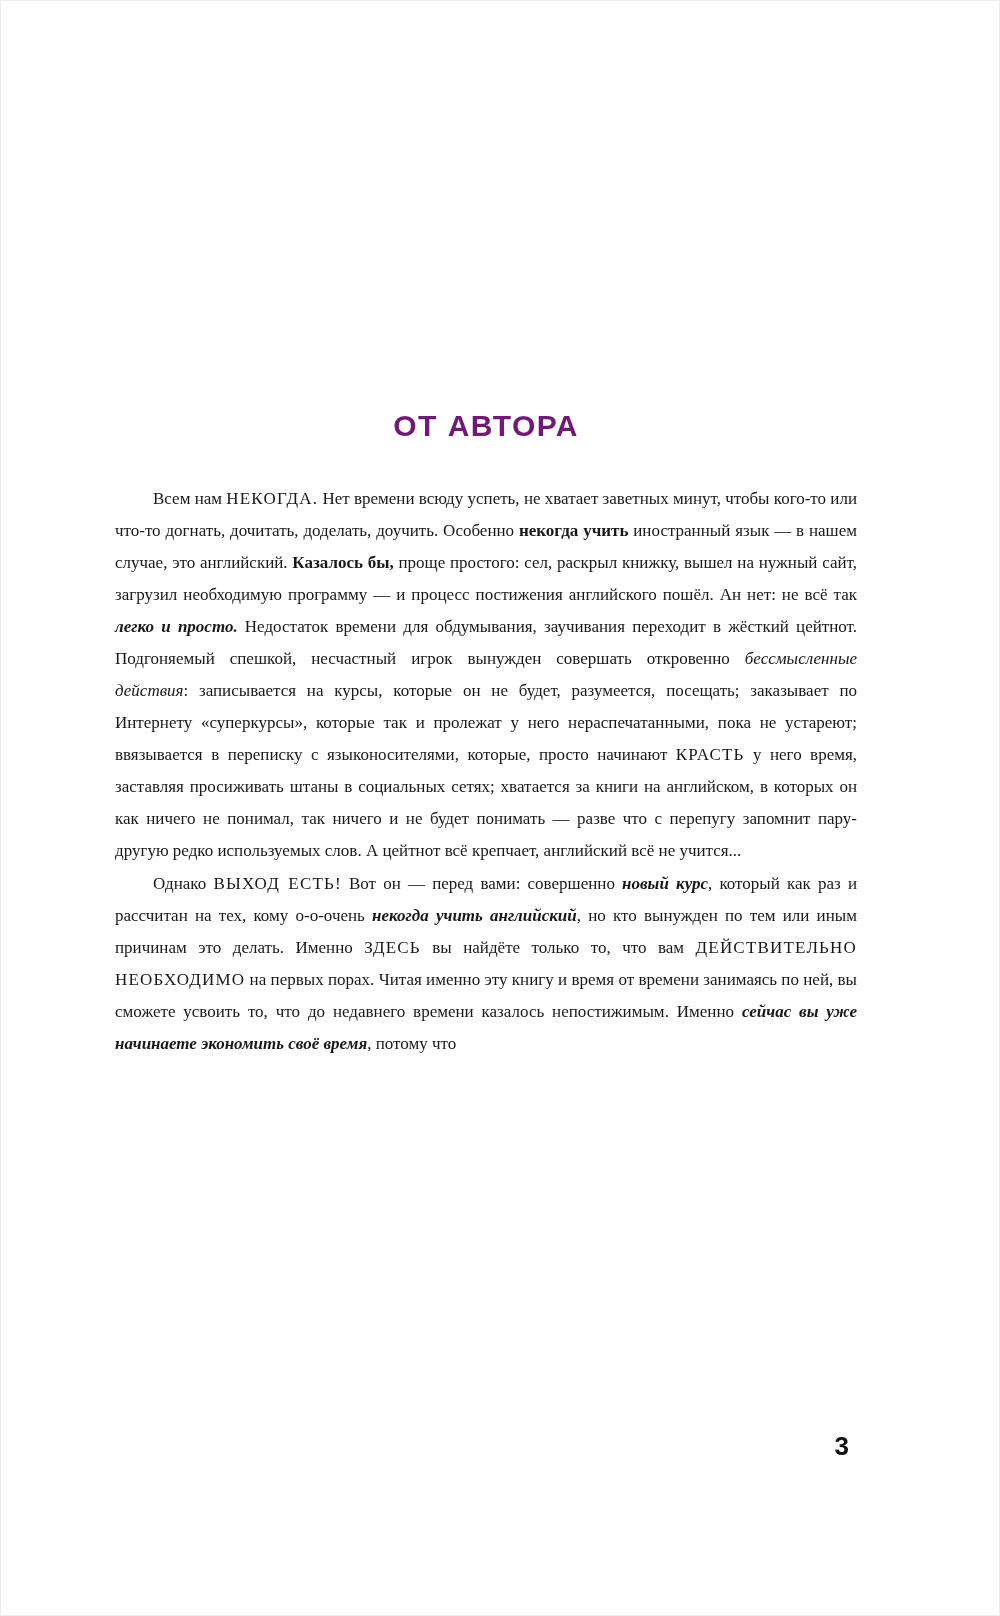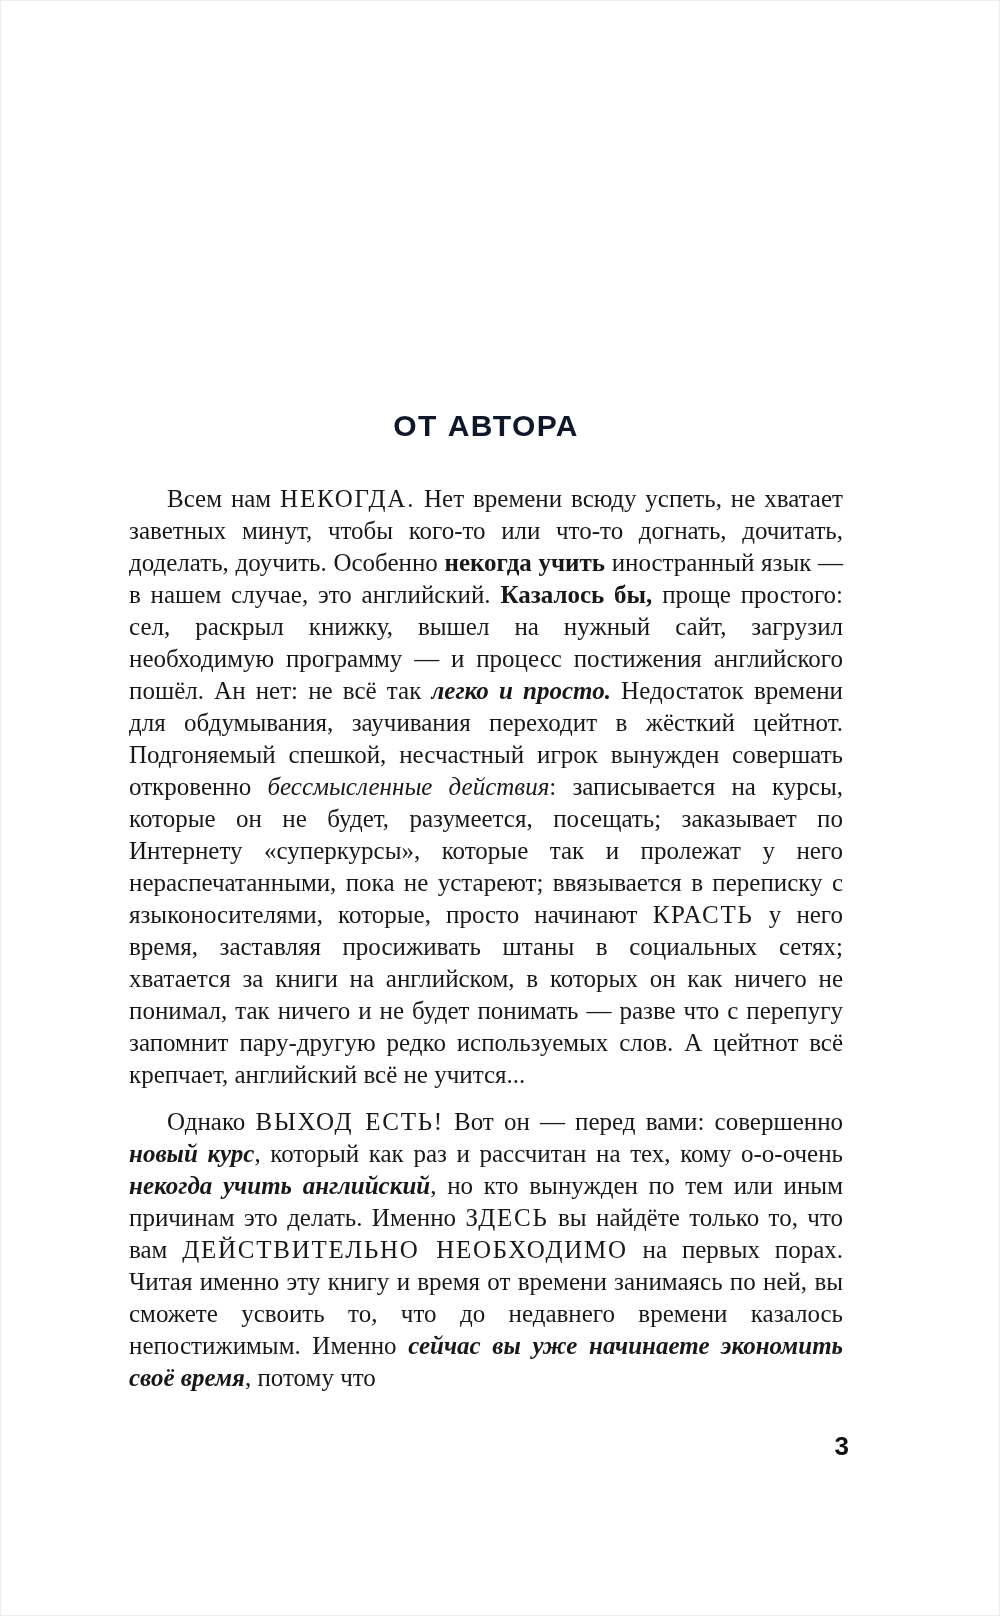--- a/index.html
+++ b/index.html
@@ -24,27 +24,27 @@
     top: 408px;
     width: 744px;
   }
   .title {
     margin: 0 0 40px 0;
     text-align: center;
     font-family: "Liberation Sans", sans-serif;
     font-weight: bold;
     font-size: 30px;
     letter-spacing: 1.5px;
-    color: #0f172a;
+    color: #701a75;
   }
   .body-text p {
-    margin: 15px;
+    margin: 1px;
     text-align: justify;
     text-indent: 38px;
-    font-size: 25px;
+    font-size: 17px;
     line-height: 32px;
   }
   .seg-p  { font-style: normal; font-weight: normal; }
   .seg-b  { font-weight: bold; }
   .seg-i  { font-style: italic; }
   .seg-bi { font-weight: bold; font-style: italic; }
   .seg-caps { letter-spacing: 0.07em; }
   .page-number {
     position: absolute;
     top: 1430px;

